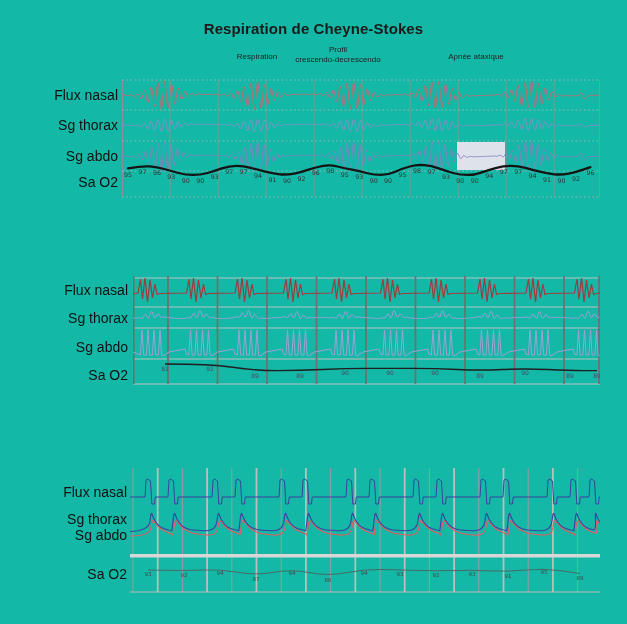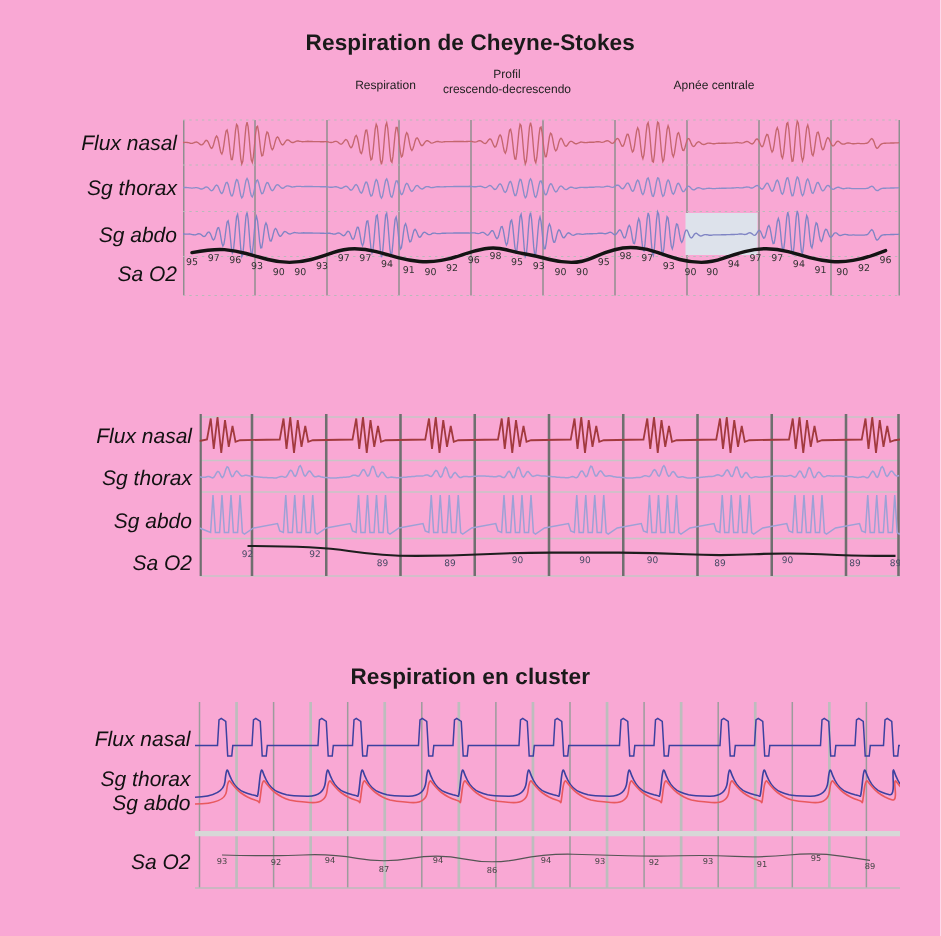--- a/index.html
+++ b/index.html
@@ -1,36 +1,36 @@
 <!DOCTYPE html>
 <html><head>
 <meta charset="utf-8">
 <style>
   html,body{margin:0;padding:0;background:#fff;}
-  .page{position:relative;width:627px;height:624px;background:#f9a8d4;overflow:hidden;
+  .page{position:relative;width:627px;height:624px;background:#14b8a6;overflow:hidden;
         font-family:"Liberation Sans",sans-serif;}
   .fig-title{position:absolute;left:0;width:627px;text-align:center;font-size:15px;
              font-weight:600;color:#1a1a1a;letter-spacing:.1px;}
-  .rowlab{position:absolute;text-align:right;font-size:14px;color:#111;line-height:16px;font-style:italic;}
+  .rowlab{position:absolute;text-align:right;font-size:14px;color:#111;line-height:16px;}
   .ann{position:absolute;text-align:center;font-size:8px;line-height:10px;color:#222;}
   svg{position:absolute;}
 </style>
 </head>
 <body>
 
 <div class="page">
 
   <div class="fig-title" style="top:20px;">Respiration de Cheyne-Stokes</div>
 
   <div class="ann" style="left:212px;top:52px;width:90px;">Respiration</div>
   <div class="ann" style="left:277px;top:45px;width:122px;">
     <div>Profil</div>
     <div>crescendo-decrescendo</div>
   </div>
-  <div class="ann" style="left:426px;top:52px;width:100px;">Apnée centrale</div>
+  <div class="ann" style="left:426px;top:52px;width:100px;">Apnée ataxique</div>
 
   <div class="rowlab" style="left:0;width:118px;top:87px;">Flux nasal</div>
   <div class="rowlab" style="left:0;width:118px;top:117px;">Sg thorax</div>
   <div class="rowlab" style="left:0;width:118px;top:148px;">Sg abdo</div>
   <div class="rowlab" style="left:0;width:118px;top:174px;">Sa O2</div>
 
   <svg id="fig0" width="478" height="122" viewBox="0 0 478 122" style="left: 122px; top: 78px;">
       <line x1="0.5" y1="2" x2="0.5" y2="119" stroke="#8f8f8f" stroke-width="1"></line>
       <line x1="48" y1="2" x2="48" y2="119" stroke="#8f8f8f" stroke-width="1"></line>
       <line x1="96" y1="2" x2="96" y2="119" stroke="#8f8f8f" stroke-width="1"></line>
@@ -120,21 +120,20 @@
       <text x="167" y="101.6" font-size="6" fill="#4a4a66" text-anchor="middle" font-family="&quot;DejaVu Sans&quot;, sans-serif">89</text>
       <text x="212" y="99.4" font-size="6" fill="#4a4a66" text-anchor="middle" font-family="&quot;DejaVu Sans&quot;, sans-serif">90</text>
       <text x="257" y="99.4" font-size="6" fill="#4a4a66" text-anchor="middle" font-family="&quot;DejaVu Sans&quot;, sans-serif">90</text>
       <text x="302" y="99.4" font-size="6" fill="#4a4a66" text-anchor="middle" font-family="&quot;DejaVu Sans&quot;, sans-serif">90</text>
       <text x="347" y="101.6" font-size="6" fill="#4a4a66" text-anchor="middle" font-family="&quot;DejaVu Sans&quot;, sans-serif">89</text>
       <text x="392" y="99.4" font-size="6" fill="#4a4a66" text-anchor="middle" font-family="&quot;DejaVu Sans&quot;, sans-serif">90</text>
       <text x="437" y="101.6" font-size="6" fill="#4a4a66" text-anchor="middle" font-family="&quot;DejaVu Sans&quot;, sans-serif">89</text>
       <text x="464" y="101.6" font-size="6" fill="#4a4a66" text-anchor="middle" font-family="&quot;DejaVu Sans&quot;, sans-serif">89</text>
     </svg>
 
-  <div class="fig-title" style="top:443px;">Respiration en cluster</div>
 
   <div class="rowlab" style="left:0;width:127px;top:484px;">Flux nasal</div>
   <div class="rowlab" style="left:0;width:127px;top:511px;">Sg thorax</div>
   <div class="rowlab" style="left:0;width:127px;top:527px;">Sg abdo</div>
   <div class="rowlab" style="left:0;width:127px;top:566px;">Sa O2</div>
 
   <svg id="fig2" width="470" height="126" viewBox="0 0 470 126" style="left: 130px; top: 468px;">
       <line x1="3" y1="0" x2="3" y2="124" stroke="#9c9c9c" stroke-width="1"></line>
       <line x1="27.7" y1="0" x2="27.7" y2="124" stroke="#bdbdbd" stroke-width="1.8"></line>
       <line x1="52.4" y1="0" x2="52.4" y2="124" stroke="#9c9c9c" stroke-width="1"></line>

